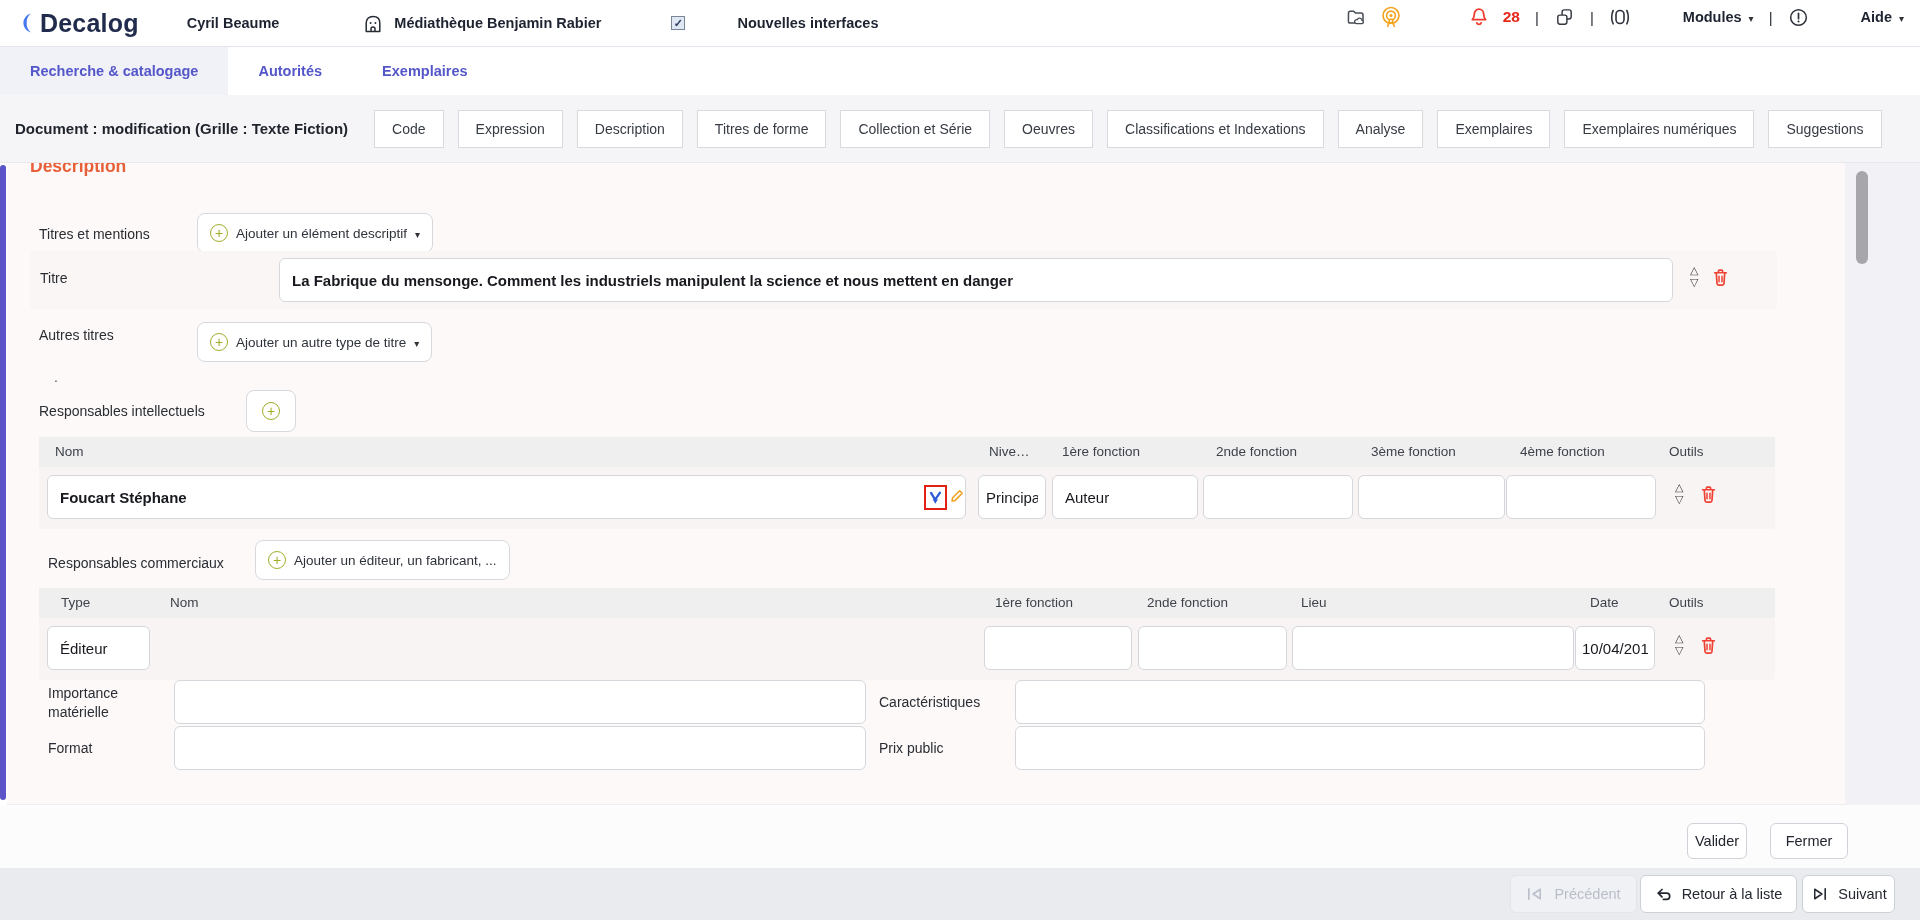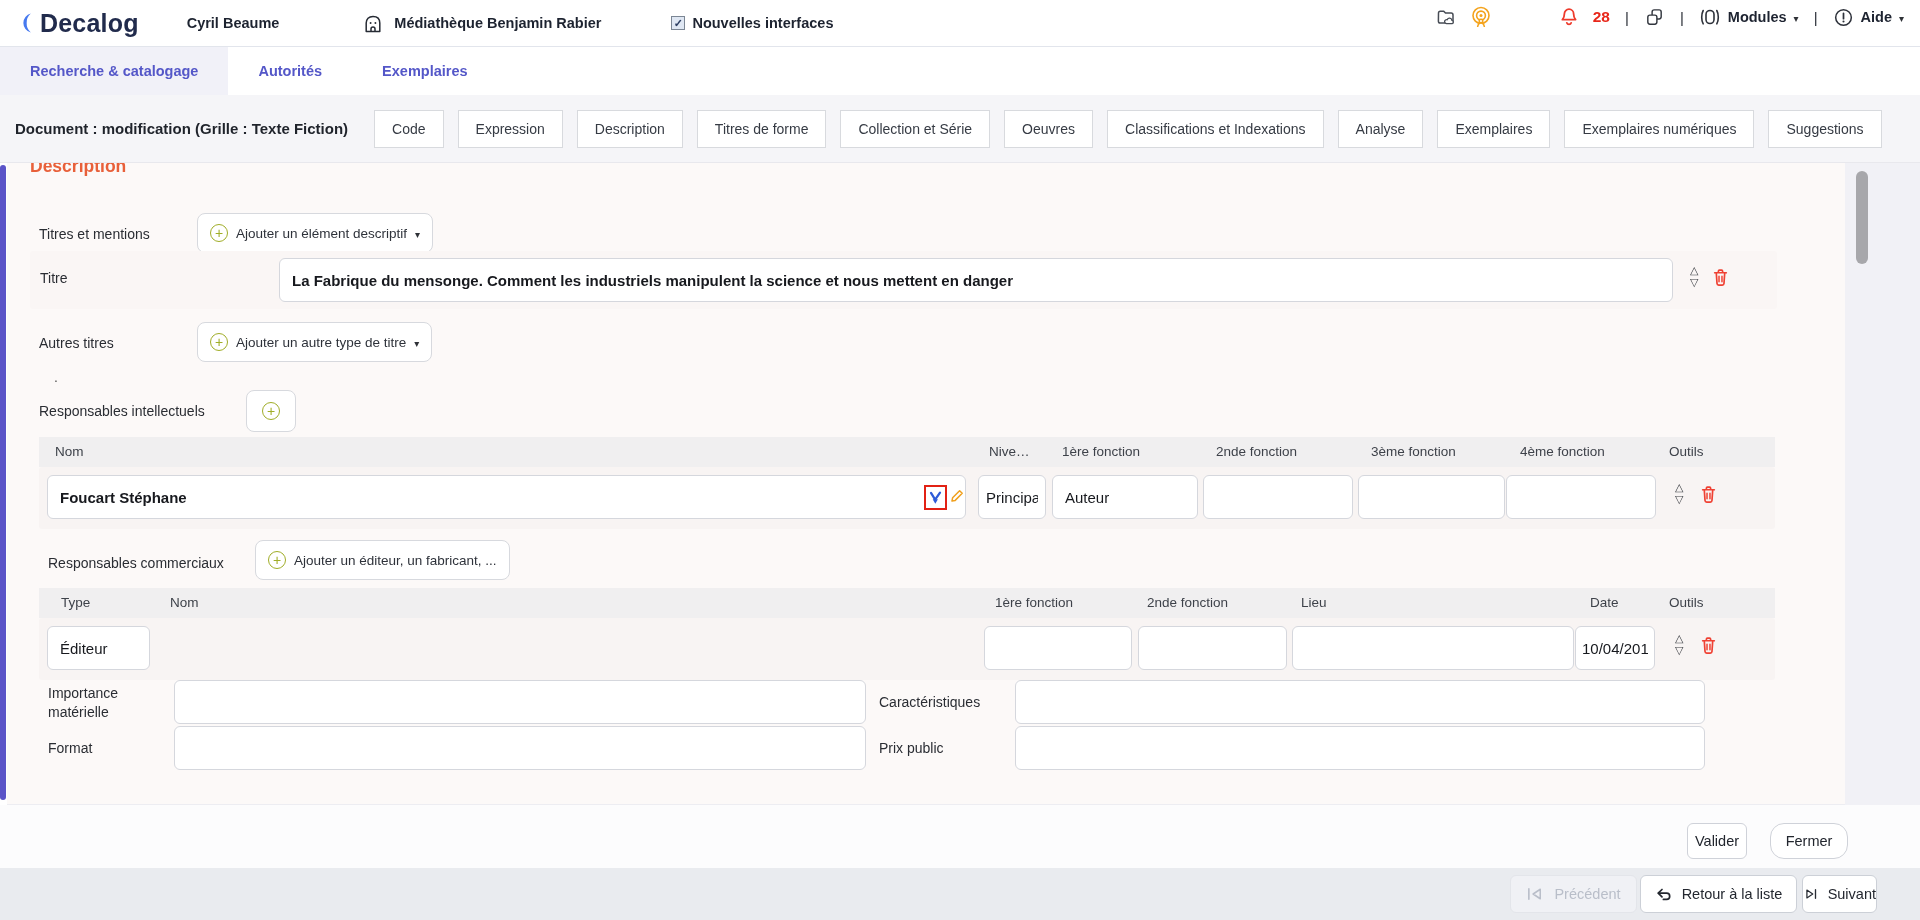--- a/index.html
+++ b/index.html
@@ -5,21 +5,21 @@
   * { box-sizing: border-box; margin: 0; padding: 0; }
   html,body { width:1920px; height:920px; }
   body { font-family:"Liberation Sans", sans-serif; background:#fff; position:relative; overflow:hidden; }
   .screen { position:absolute; left:0; top:0; width:1920px; height:920px; background:#fff; }
 
   
   .topbar { position:absolute; left:0; top:0; width:1920px; height:47px; background:#fff;
             border-bottom:1px solid #e2e5ec; display:flex; align-items:center; }
   .logo { display:flex; align-items:center; gap:2px; margin-left:20px; }
   .logo-text { font-size:25px; font-weight:800; color:#212b4c; letter-spacing:.2px; }
-  .hname { font-size:14.5px; font-weight:700; color:#1d2330; white-space:nowrap; }
+  .hname { font-size:14.5px; font-weight:700; color:#1d2330; white-space:nowrap;margin-left:45px; }
   .user { margin-left:48px; }
   .libicon { margin-left:83px; }
   .lib { margin-left:10px; }
   .ni { display:flex; align-items:center; gap:7px; margin-left:70px; cursor:pointer; }
   .cb { width:14px; height:14px; border:1px solid #7b8694; background:#dfe7f3; display:flex;
         align-items:center; justify-content:center; font-size:11px; font-weight:700; color:#2d3f63; }
   .top-right { position:absolute; right:0; top:0; height:34px; display:flex; align-items:center;
                gap:13px; padding-right:16px; }
   .sep { color:#2b2f38; font-size:15px; font-weight:400; padding:0 2px; }
   .count { color:#e8271a; font-weight:800; font-size:15.5px; }
@@ -206,21 +206,21 @@
     </div>
     <span class="trashbtn" style="left:1705px; top:105px;">
       <svg width="17" height="19" viewBox="0 0 16 18">
         <path d="M2.5 4.5 h11" stroke="#ef4133" stroke-width="1.6" stroke-linecap="round" fill="none"></path>
         <path d="M6 4.5 V3 a1 1 0 0 1 1-1 h2 a1 1 0 0 1 1 1 v1.5" stroke="#ef4133" stroke-width="1.6" fill="none"></path>
         <path d="M4 4.5 l.7 10.2 a1.6 1.6 0 0 0 1.6 1.5 h3.4 a1.6 1.6 0 0 0 1.6-1.5 L12 4.5" stroke="#ef4133" stroke-width="1.6" fill="none" stroke-linejoin="round"></path>
         <path d="M6.6 7.8 v5.2 M9.4 7.8 v5.2" stroke="#ef4133" stroke-width="1.4" stroke-linecap="round"></path>
       </svg>
     </span>
 
-    <span class="flabel" style="left:32px; top:172px;">Autres titres</span>
+    <span class="flabel" style="left:32px; top:164px;">Autres titres</span>
     <button class="add-btn" style="left:190px; top:159px;">
       <span class="plus">+</span>
       <span>Ajouter un autre type de titre</span>
       <span class="caret">▾</span>
     </button>
     <span class="notedot" style="left:47px; top:206px;">.</span>
 
     <span class="flabel" style="left:32px; top:240px;">Responsables intellectuels</span>
     <button class="add-btn" style="left:239px; top:227px; width:50px; height:42px; justify-content:center;">
       <span class="plus">+</span>
@@ -313,38 +313,38 @@
     <span class="flabel" style="left:872px; top:577px;">Prix public</span>
     <input class="field" style="left: 1008px; top: 563px; width: 690px;">
   </main>
 
   <div class="right-gutter">
     <div class="vthumb"></div>
   </div>
 
   <div class="gapstrip"></div>
   <button class="abtn" style="left:1687px; top:823px; width:60px;">Valider</button>
-  <button class="abtn" style="left:1770px; top:823px; width:78px;border-radius:14px;">Fermer</button>
+  <button class="abtn" style="left:1770px; top:823px; width:78px;">Fermer</button>
 
   <footer class="navband">
     <button class="nbtn disabled" style="left:1510px; width:127px;">
       <svg width="19" height="14" viewBox="0 0 20 14">
         <line x1="3" y1="1.5" x2="3" y2="12.5" stroke="#b9bec9" stroke-width="1.7" stroke-linecap="round"></line>
         <path d="M15 2 L7.5 7 L15 12 Z" fill="none" stroke="#b9bec9" stroke-width="1.6" stroke-linejoin="round"></path>
       </svg>
       <span>Précédent</span>
     </button>
     <button class="nbtn" style="left:1640px; width:157px;">
       <svg width="18" height="15" viewBox="0 0 18 15">
         <path d="M7 2.5 L3.2 6.2 L7 9.9" fill="none" stroke="#23272f" stroke-width="1.7" stroke-linecap="round" stroke-linejoin="round"></path>
         <path d="M3.6 6.2 h8 a3.1 3.1 0 0 1 0 6.2 H8.4" fill="none" stroke="#23272f" stroke-width="1.7" stroke-linecap="round"></path>
       </svg>
       <span>Retour à la liste</span>
     </button>
-    <button class="nbtn" style="left:1802px; width:75px;">
+    <button class="nbtn" style="left:1802px; width:93px;">
       <svg width="19" height="14" viewBox="0 0 20 14">
         <path d="M5 2 L12.5 7 L5 12 Z" fill="none" stroke="#272b33" stroke-width="1.6" stroke-linejoin="round"></path>
         <line x1="16" y1="1.5" x2="16" y2="12.5" stroke="#272b33" stroke-width="1.7" stroke-linecap="round"></line>
       </svg>
       <span>Suivant</span>
     </button>
   </footer>
 
 </div>
 

